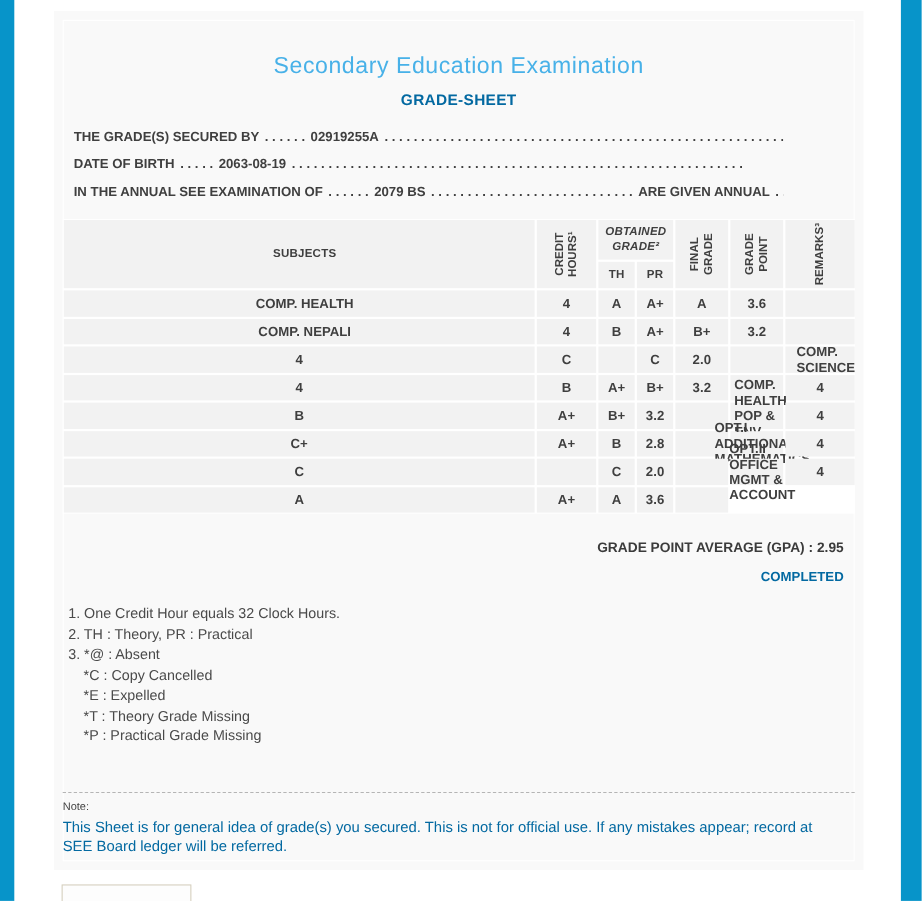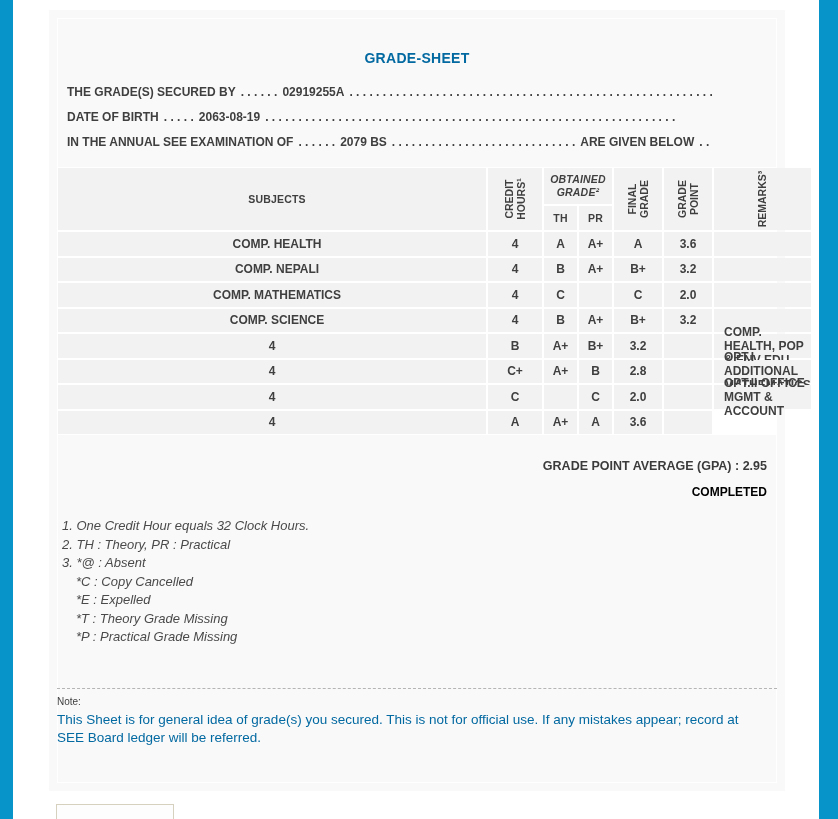--- a/index.html
+++ b/index.html
@@ -45,25 +45,25 @@
   .th-remarks    { grid-column:7; grid-row:1/3; }
   .th-label { font-size:10.5px; letter-spacing:.2px; }
   .vh { transform:rotate(-90deg); text-align:center; line-height:1.15;
         font-size:10.5px; font-weight:bold; white-space:normal; }
   .vh-2line { width:50px; }
   .vh-1line { white-space:nowrap; }
 
   
   .summary { text-align:right; padding-right:10px; margin-top:24px; }
   .gpa-line { font-size:12.5px; font-weight:bold; color:#3b3b3b; }
-  .status-line { font-size:12px; font-weight:bold; color:#000000; margin-top:12px; }
+  .status-line { font-size:12px; font-weight:bold; color:#0369a1; margin-top:12px; }
 
   
   .footnotes { margin:18px 0 0 5px; font-size:13px; color:#4a4a4a; }
-  .footnote { line-height:18.5px;font-style:italic; }
+  .footnote { line-height:18.5px; }
   .footnote.indent { padding-left:14px; }
 
   
   .note-sep { border:none; border-top:1px dashed #b5b5b5; margin-top:41px; }
   .note-heading { margin-top:7px; font-size:10px; color:#3f3f3f; }
   .note-body { margin-top:4px; font-size:13.5px; color:#0369a1;
                line-height:18.5px; width:690px; }
 
   
   .bottom-button { position:absolute; left:56px; top:804px; width:118px;
@@ -74,31 +74,32 @@
 </head>
 <body>
 
 <div class="accent-bar accent-left"></div>
 <div class="accent-bar accent-right"></div>
 
 <div class="card">
   <div class="card-inner-border"></div>
   <div class="card-content">
 
+    <div class="title">Secondary Education Examination</div>
     <div class="subtitle">GRADE-SHEET</div>
 
     <div class="info-lines">
       <div class="info-line">
         <span>THE GRADE(S) SECURED BY</span><span>. . . . . .</span><span>02919255A</span><span>. . . . . . . . . . . . . . . . . . . . . . . . . . . . . . . . . . . . . . . . . . . . . . . . . . . . . . . . . . . .</span>
       </div>
       <div class="info-line">
         <span>DATE OF BIRTH</span><span>. . . . .</span><span>2063-08-19</span><span>. . . . . . . . . . . . . . . . . . . . . . . . . . . . . . . . . . . . . . . . . . . . . . . . . . . . . . . . . . . . . .</span>
       </div>
       <div class="info-line">
-        <span>IN THE ANNUAL SEE EXAMINATION OF</span><span>. . . . . .</span><span>2079 BS</span><span>. . . . . . . . . . . . . . . . . . . . . . . . . . . .</span><span>ARE GIVEN BELOW</span><span>. . .</span>
+        <span>IN THE ANNUAL SEE EXAMINATION OF</span><span>. . . . . .</span><span>2079 BS</span><span>. . . . . . . . . . . . . . . . . . . . . . . . . . . .</span><span>ARE GIVEN ANNUAL</span><span>. . .</span>
       </div>
     </div>
 
     <div class="gs-table">
 
       <div class="th-subjects cell-left">
           <span class="th-label">SUBJECTS</span>
         </div>
       <div class="th-credit">
           <span class="vh vh-2line">CREDIT HOURS¹</span>
@@ -131,21 +132,20 @@
       <div></div>
 
       <div class="cell-left">COMP. NEPALI</div>
       <div>4</div>
       <div>B</div>
       <div>A+</div>
       <div>B+</div>
       <div>3.2</div>
       <div></div>
 
-      <div class="cell-left">COMP. MATHEMATICS</div>
       <div>4</div>
       <div>C</div>
       <div></div>
       <div>C</div>
       <div>2.0</div>
       <div></div>
 
       <div class="cell-left">COMP. SCIENCE</div>
       <div>4</div>
       <div>B</div>

